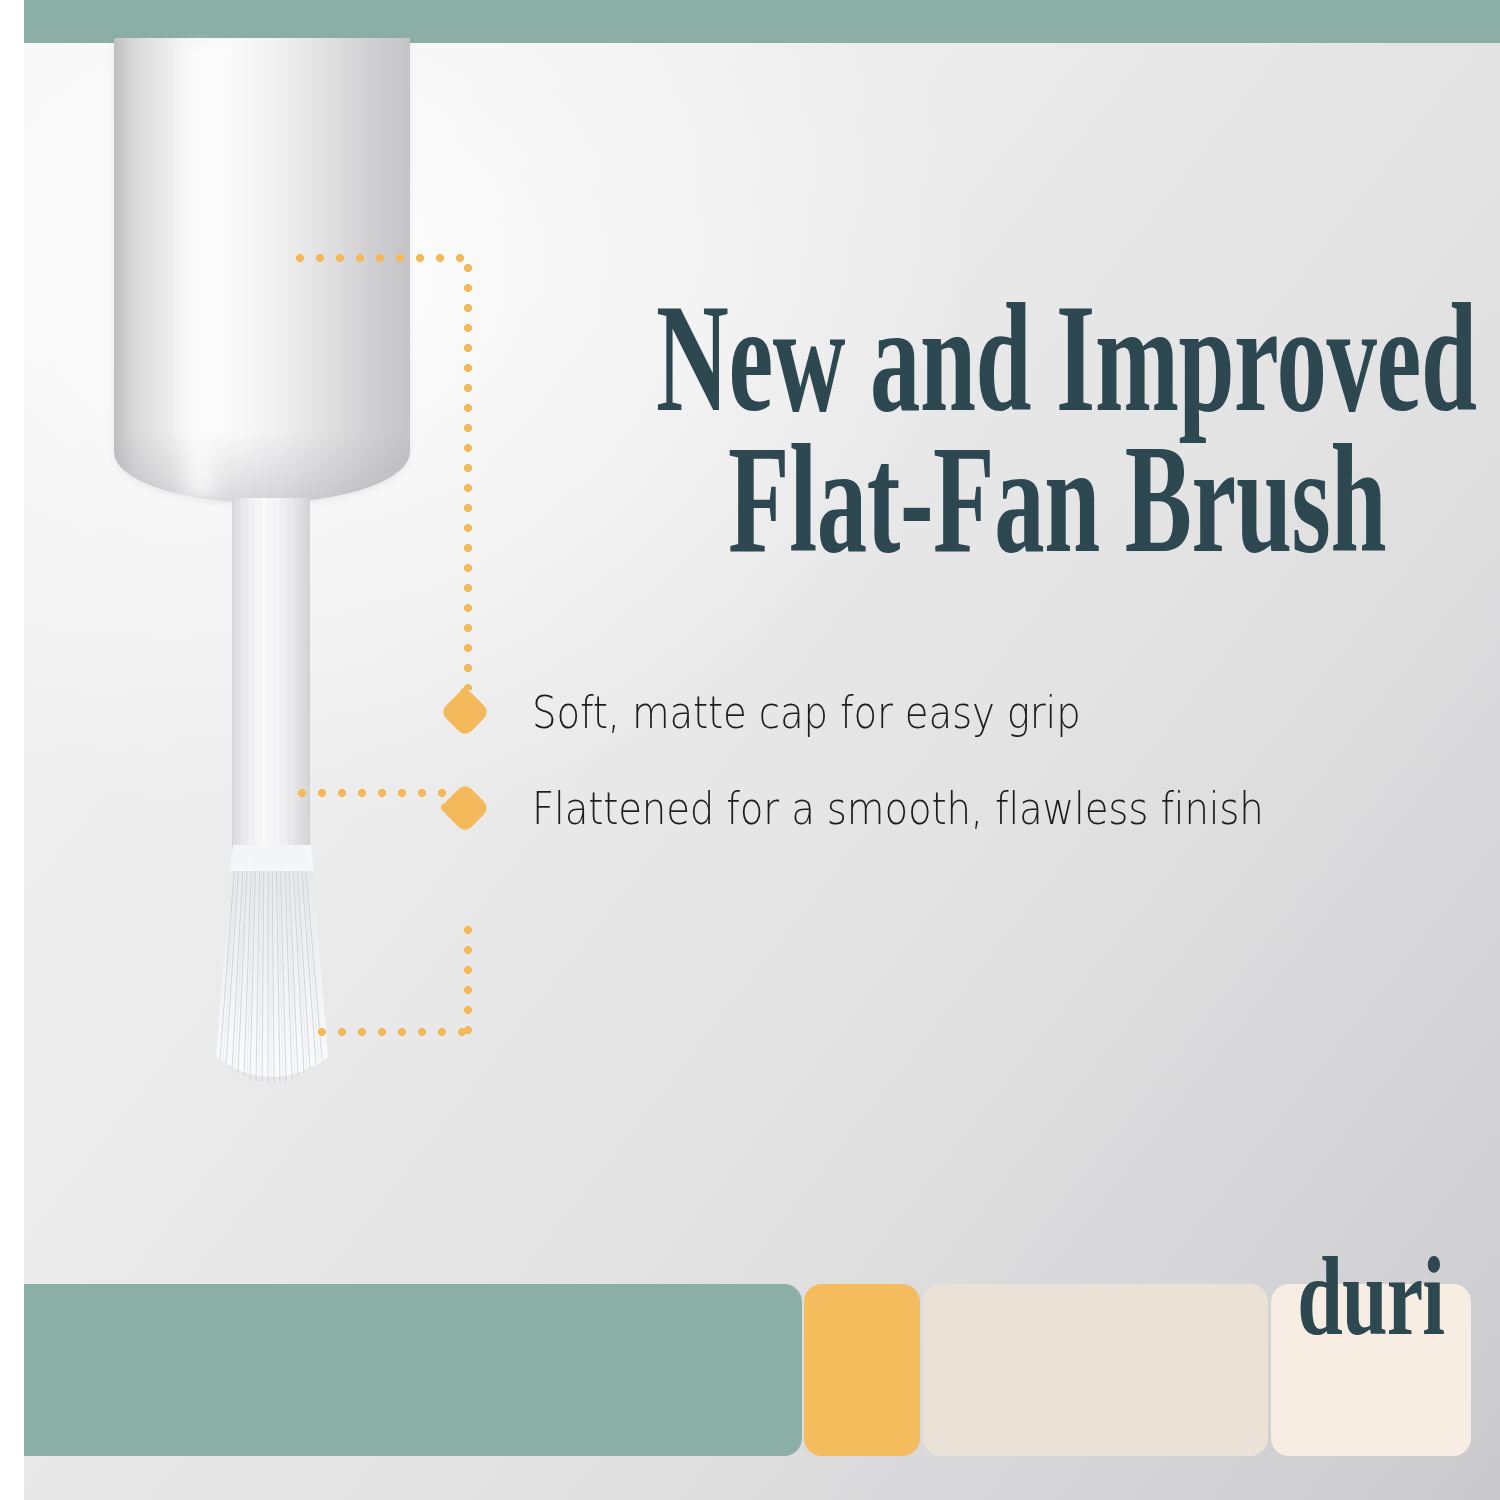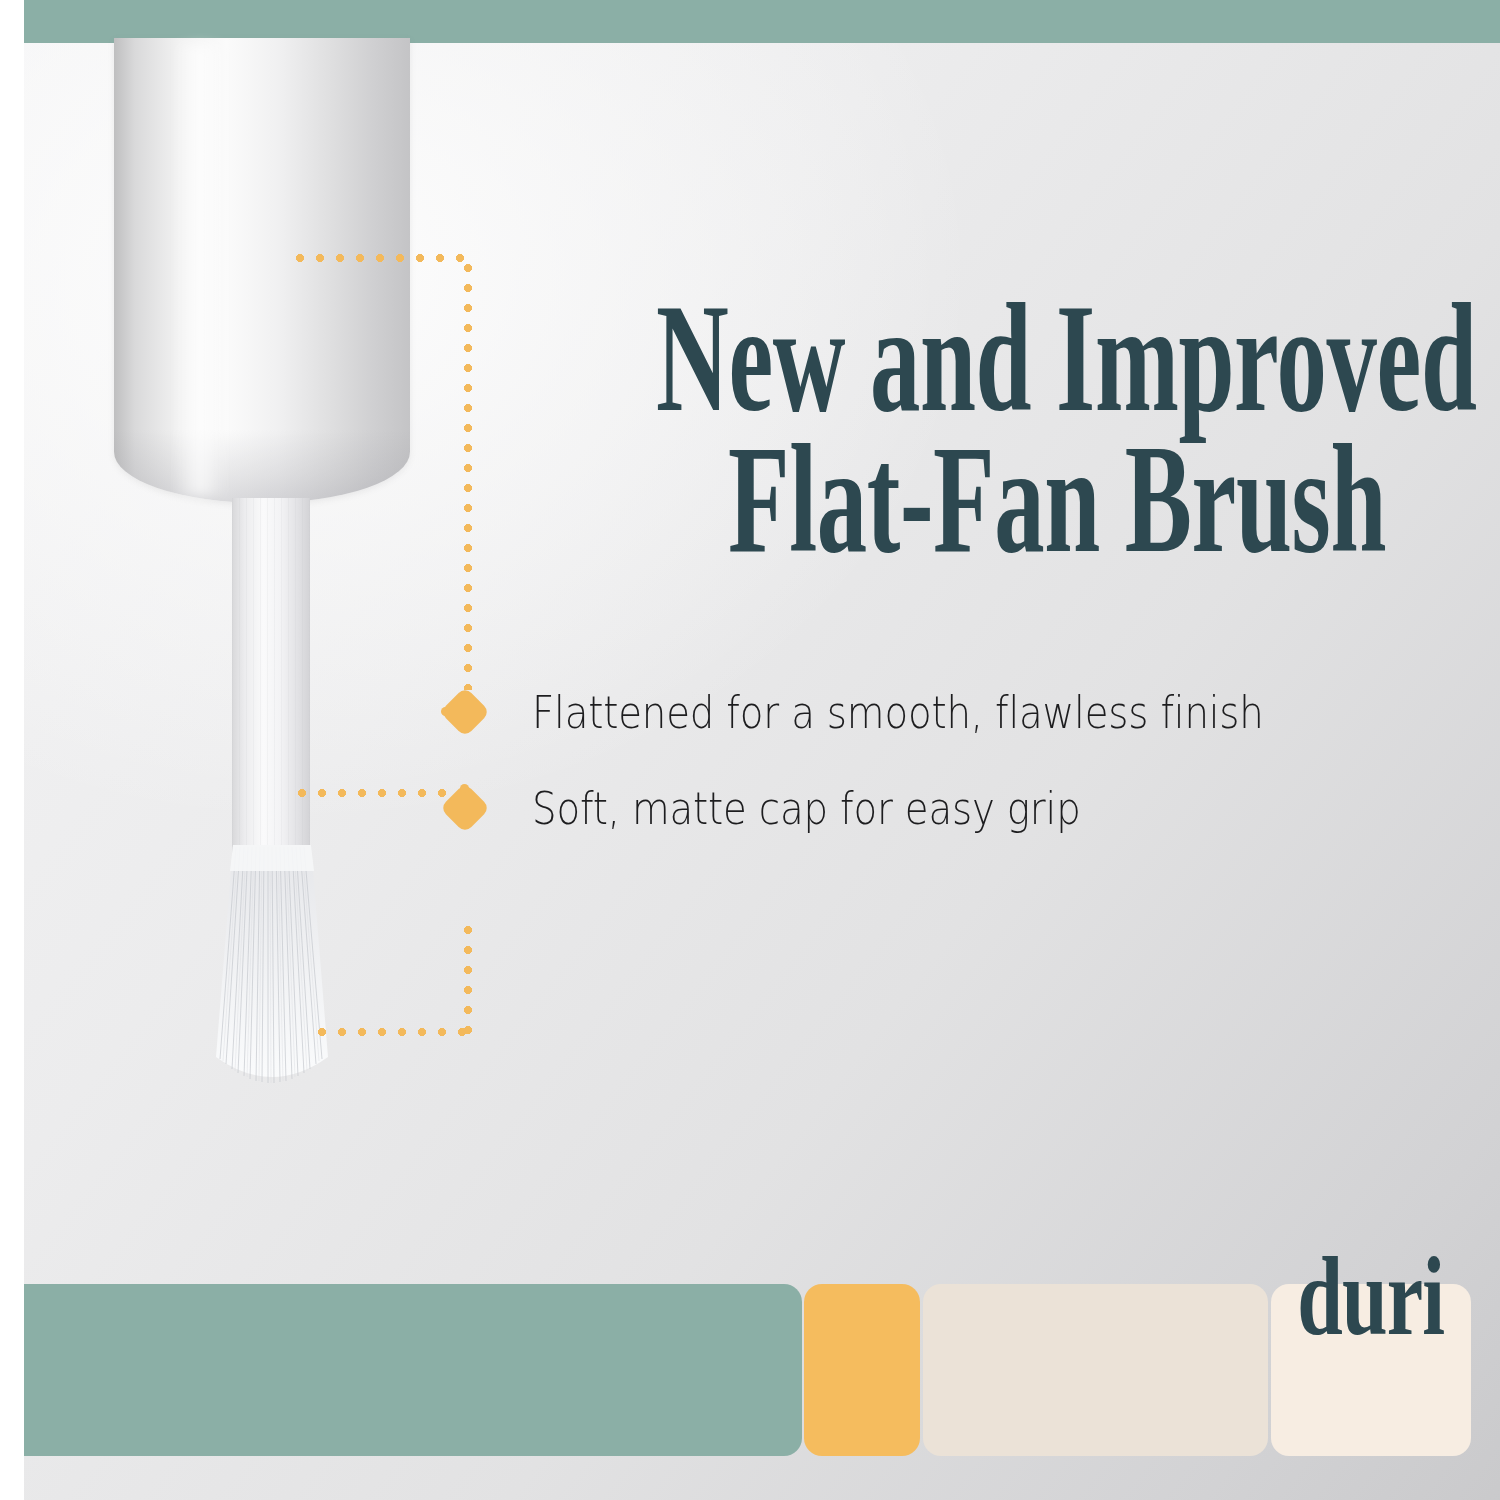--- a/index.html
+++ b/index.html
@@ -308,31 +308,31 @@
   <h1 class="headline">
     <span class="line line1">New and Improved</span>
     <span class="line line2">Flat-Fan Brush</span>
   </h1>
 
   <div class="features">
 
     <div class="feature-row">
       <div class="bullet-diamond">
         <div class="dia"></div>
+        <div class="nub nub-top"></div>
+      </div>
+      <div class="feature-text">Soft, matte cap for easy grip</div>
+    </div>
+
+    <div class="feature-row">
+      <div class="bullet-diamond">
+        <div class="dia"></div>
         <div class="nub nub-left"></div>
       </div>
       <div class="feature-text">Flattened for a smooth, flawless finish</div>
-    </div>
-
-    <div class="feature-row">
-      <div class="bullet-diamond">
-        <div class="dia"></div>
-        <div class="nub nub-top"></div>
-      </div>
-      <div class="feature-text">Soft, matte cap for easy grip</div>
     </div>
 
 
   </div>
 
   <div class="footer">
     <div class="fblock fb-sage"></div>
     <div class="fblock fb-amber"></div>
     <div class="fblock fb-beige"></div>
     <div class="fblock fb-cream"></div>

